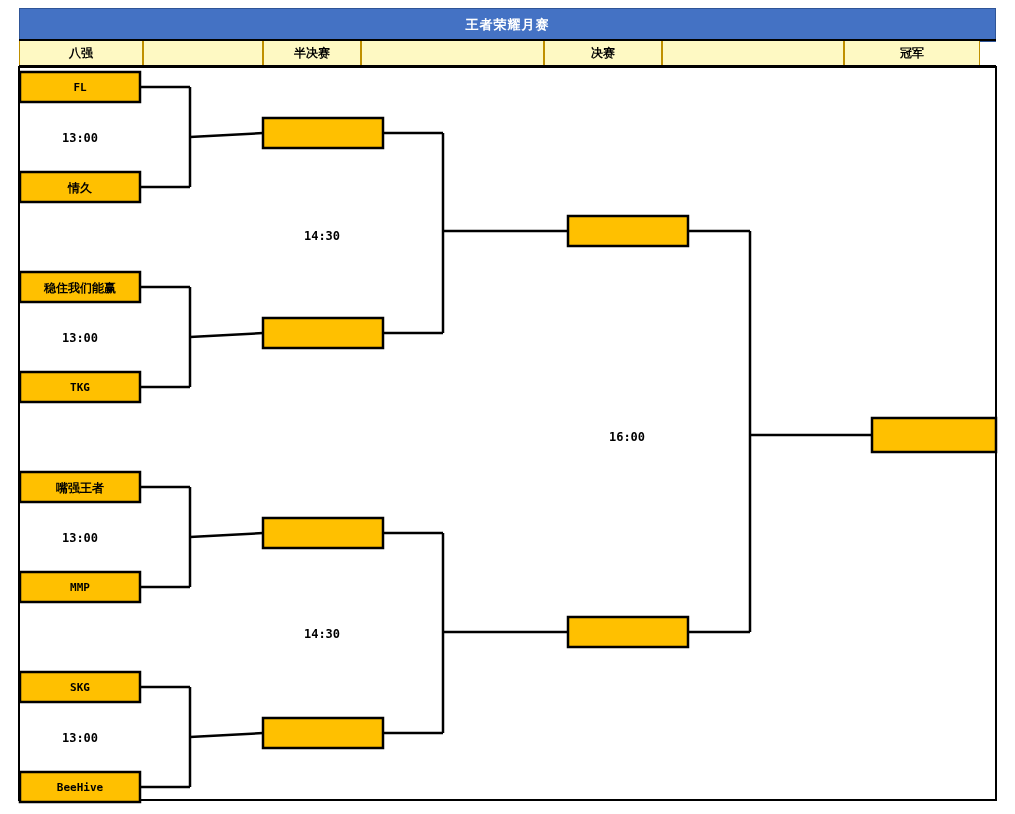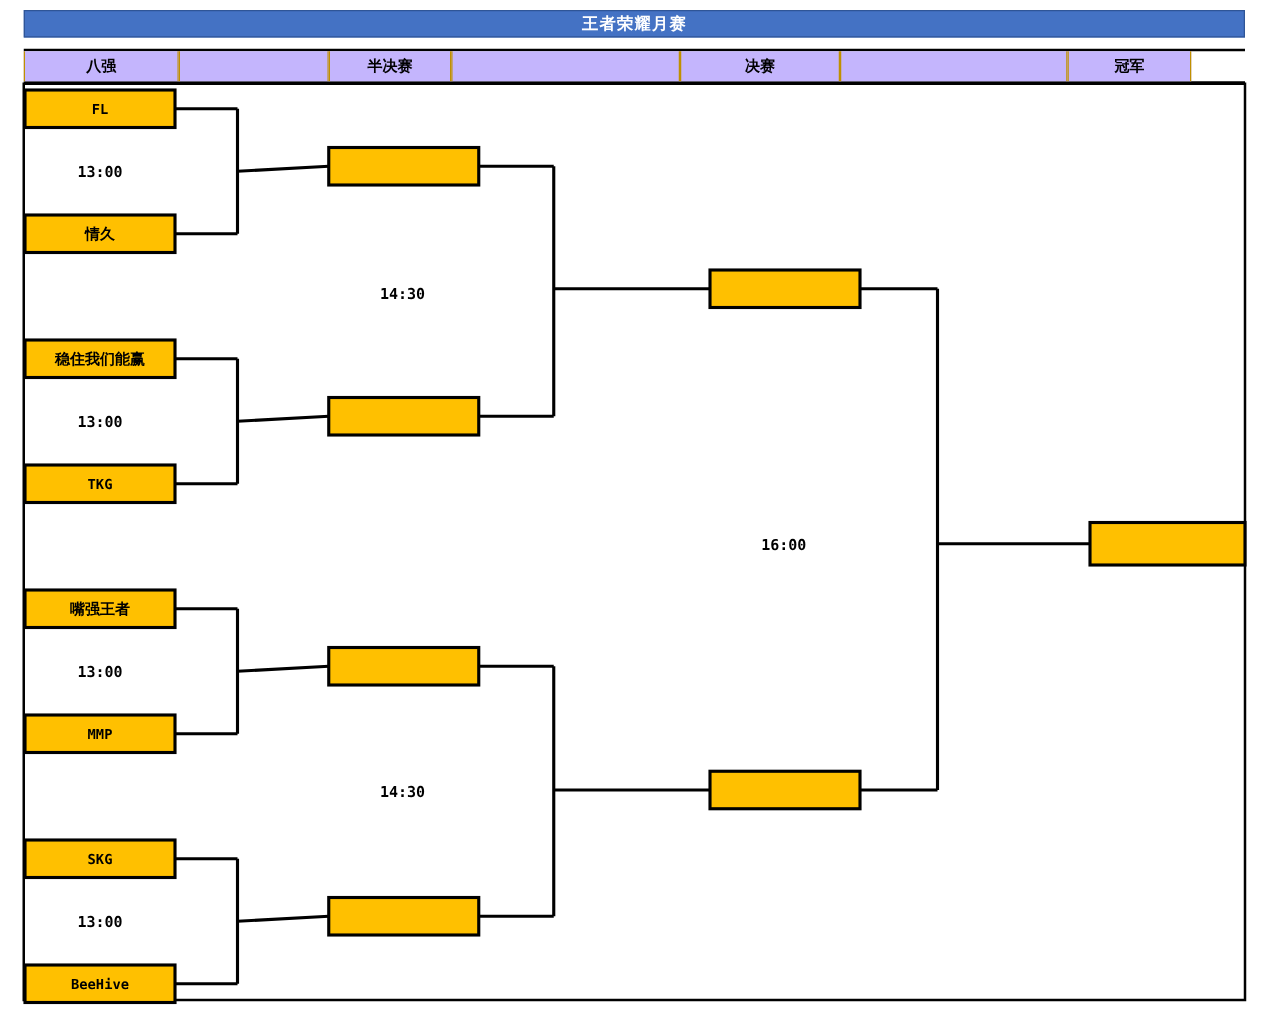--- a/index.html
+++ b/index.html
@@ -16,21 +16,21 @@
     height: 814px;
     overflow: hidden;
     background: #ffffff;
   }
   
   .title-bar {
     position: absolute;
     left: 19px;
     top: 8px;
     width: 977px;
-    height: 22px;
+    height: 34px;
     background: #4472C4;
     border: 1px solid #2f5597;
     box-sizing: border-box;
     display: flex;
     align-items: center;
     justify-content: center;
   }
   .title-text {
     color: #ffffff;
     font-size: 13px;
@@ -43,21 +43,21 @@
     left: 19px;
     top: 39px;
     width: 977px;
     height: 28px;
     display: flex;
     box-sizing: border-box;
     border-top: 2px solid #000;
     border-bottom: 2px solid #000;
   }
   .round-cell {
-    background: #c4b5fd;
+    background: #fef9c3;
     border-right: 1px solid #bf9000;
     border-left: 1px solid #bf9000;
     box-sizing: border-box;
     display: flex;
     align-items: center;
     justify-content: center;
     font-size: 12px;
     font-weight: bold;
     color: #000;
     font-family: "DejaVu Sans", sans-serif;
@@ -117,23 +117,23 @@
 
   <div class="title-bar">
     <span class="title-text">王者荣耀月赛</span>
   </div>
 
   <div class="round-header-row" id="round-headers">
       <div class="round-cell" style="width: 124px;">八强</div>
       <div class="round-cell" style="width: 120px;"></div>
       <div class="round-cell" style="width: 98px;">半决赛</div>
       <div class="round-cell" style="width: 183px;"></div>
-      <div class="round-cell" style="width: 128px;">决赛</div>
+      <div class="round-cell" style="width: 118px;">决赛</div>
       <div class="round-cell" style="width: 182px;"></div>
-      <div class="round-cell" style="width: 99px;">冠军</div>
+      <div class="round-cell" style="width: 136px;">冠军</div>
     </div>
 
   <svg id="bracket-svg" viewBox="0 0 1015 814">
       <rect x="19" y="67" width="977" height="733" class="table-border"></rect>
       <g>
         <g>
           <rect x="20" y="72" width="120" height="30" class="slot-rect"></rect>
           <text x="80" y="88" class="slot-label">FL</text>
         </g>
         <g>

